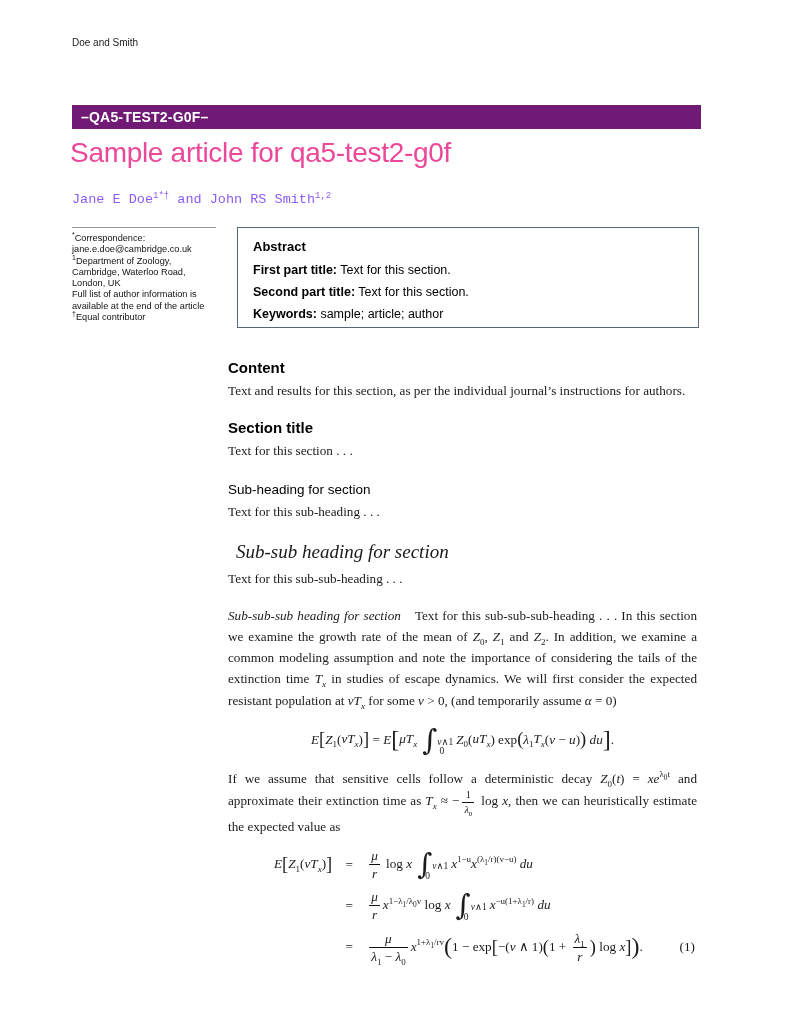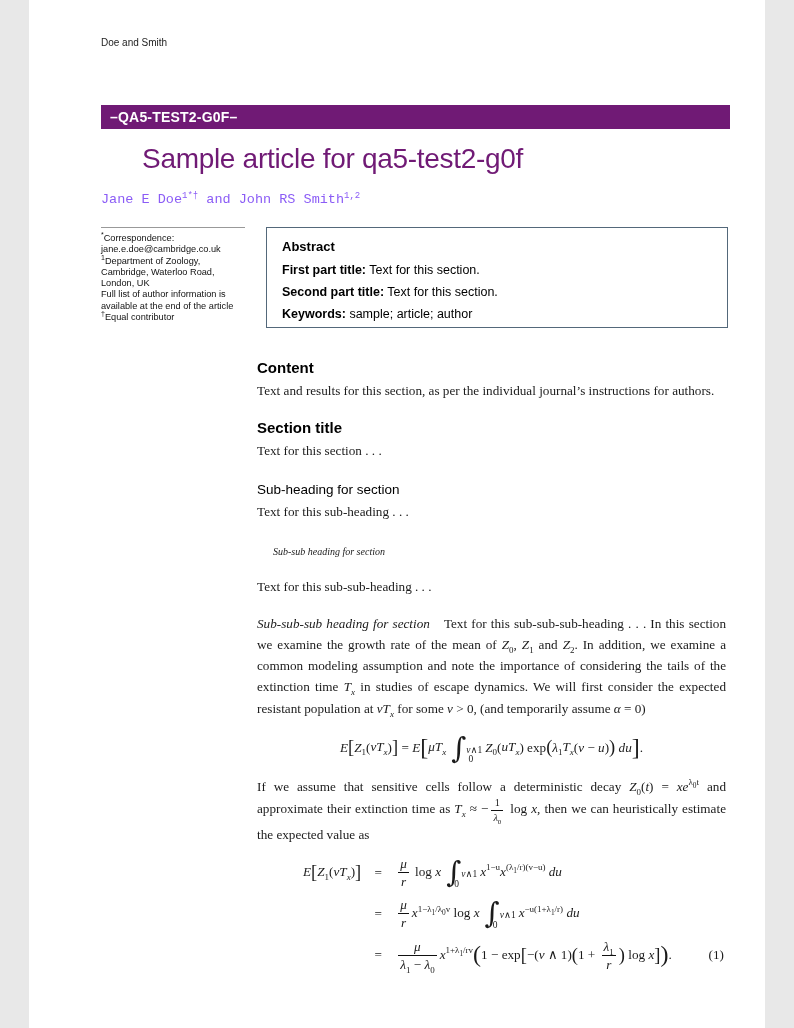--- a/index.html
+++ b/index.html
@@ -1,45 +1,45 @@
 <!DOCTYPE html>
 <html><head>
 <meta charset="utf-8">
 <style>
   html,body{margin:0;padding:0;background:#e8e8e8;}
-  .page{position:relative;width:736px;height:1028px;background:#ffffff;overflow:hidden;color:#111;margin:0 auto;}
+  .page{position:relative;width:794px;height:1028px;background:#ffffff;overflow:hidden;color:#111;margin:0 auto;}
 
   .running{position:absolute;left:72px;top:37px;font-family:"Liberation Sans",sans-serif;font-size:10px;color:#222;}
 
   .banner{position:absolute;left:72px;top:105px;width:629px;height:24px;background:#701a75;color:#ffffff;
           font-family:"Liberation Sans",sans-serif;font-weight:bold;font-size:14px;line-height:24px;
           padding-left:9px;box-sizing:border-box;letter-spacing:.2px;}
 
-  .title{position:absolute;left:70px;top:143px;font-family:"Liberation Sans",sans-serif;font-size:28px;
-         font-weight:normal;color:#701a75;letter-spacing:-.3px;margin-left:43px;}
+  .title{position:absolute;left:70px;top:137px;font-family:"Liberation Sans",sans-serif;font-size:28px;
+         font-weight:normal;color:#ec4899;letter-spacing:-.3px;}
 
   .authors{position:absolute;left:72px;top:192px;font-family:Liberation Mono, monospace;font-size:13.5px;color:#8b5cf6;}
   .authors sup{font-size:9px;line-height:0;}
 
   .sidebar{position:absolute;left:72px;top:227px;width:144px;border-top:1px solid #999;padding-top:5px;
            font-family:"Liberation Sans",sans-serif;font-size:9.2px;line-height:11.3px;color:#111;}
   .sidebar sup{font-size:7px;line-height:0;}
 
   .absbox{position:absolute;left:237px;top:227px;width:462px;height:101px;border:1px solid #53687a;
           box-sizing:border-box;padding:11px 15px 0;font-family:"Liberation Sans",sans-serif;color:#000;}
   .abs-h{font-size:13px;font-weight:bold;margin:0 0 9px;}
   .abs-row{font-size:12.5px;margin:0 0 7px;line-height:15px;}
   .abs-row b{font-weight:bold;}
 
   .main{position:absolute;left:228px;top:358px;width:469px;font-family:"Liberation Serif",serif;
         font-size:13.2px;line-height:21.2px;text-align:justify;color:#1a1a1a;}
   .main p{margin:0;}
   .main h2{font-family:"Liberation Sans",sans-serif;font-size:15px;font-weight:bold;margin:0;line-height:19px;text-align:left;color:#000;}
   .main .h3{font-family:"Liberation Sans",sans-serif;font-size:13.5px;font-weight:normal;margin:0;line-height:17px;text-align:left;color:#000;}
-  .main .h4{font-style:italic;font-weight:normal;font-size:10px;margin:16px;line-height:17px;text-align:left;}
+  .main .h4{font-style:italic;font-weight:normal;font-size:19px;margin:8px;line-height:17px;text-align:left;}
   .h5{font-style:italic;margin-right:14px;}
   .sp1{margin-top:3px!important;}
   .sp2{margin-top:17px!important;}
   .sp3{margin-top:20px!important;}
   .sp4{margin-top:16px!important;}
 
   i{font-family:"Liberation Serif",serif;font-style:italic;}
   sup{font-size:68%;line-height:0;}
   sub{font-size:68%;line-height:0;}
   sup sub,sup sup,sub sub{font-size:82%;}

